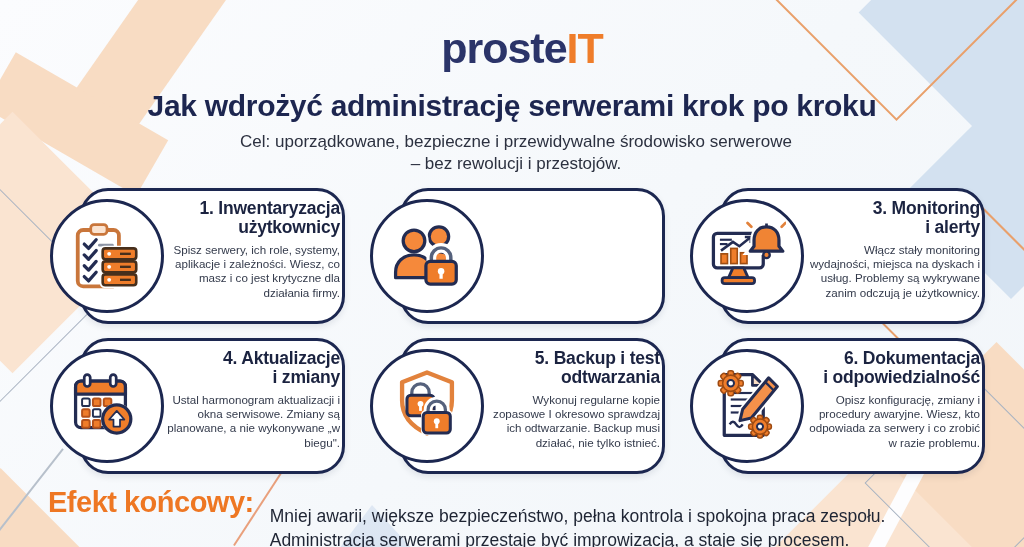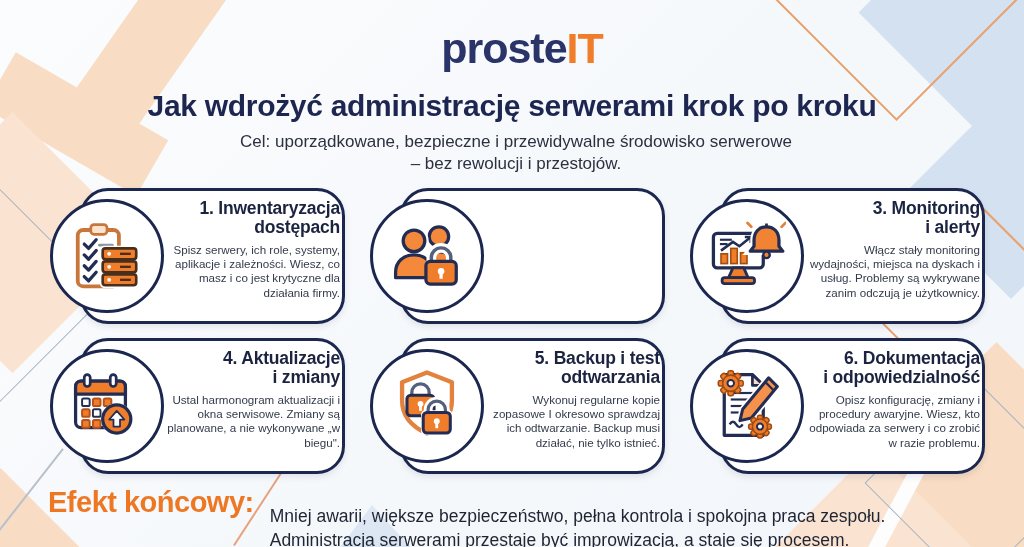--- a/index.html
+++ b/index.html
@@ -111,21 +111,21 @@
             <line x1="48" y1="34" x2="58" y2="34" stroke="#472f1c" stroke-width="2.2"></line>
           <circle cx="38" cy="46" r="1.8" fill="#fff"></circle>
             <line x1="48" y1="46" x2="58" y2="46" stroke="#472f1c" stroke-width="2.2"></line>
           <circle cx="38" cy="58" r="1.8" fill="#fff"></circle>
             <line x1="48" y1="58" x2="58" y2="58" stroke="#472f1c" stroke-width="2.2"></line>
         </svg>
       </div>
       <div class="card-content">
         <div class="card-title">
           <span>1. Inwentaryzacja</span>
-          <span>dostępach</span>
+          <span>użytkownicy</span>
         </div>
         <div class="card-body">Spisz serwery, ich role, systemy, aplikacje i zależności. Wiesz, co masz i co jest krytyczne dla działania firmy.</div>
       </div>
     </div>
 
     <div class="card">
       <div class="card-box"></div>
       <div class="circle">
         <svg viewBox="0 0 72 72">
           <circle cx="47" cy="18" r="9" fill="#f5893b" stroke="#232c52" stroke-width="3"></circle>

